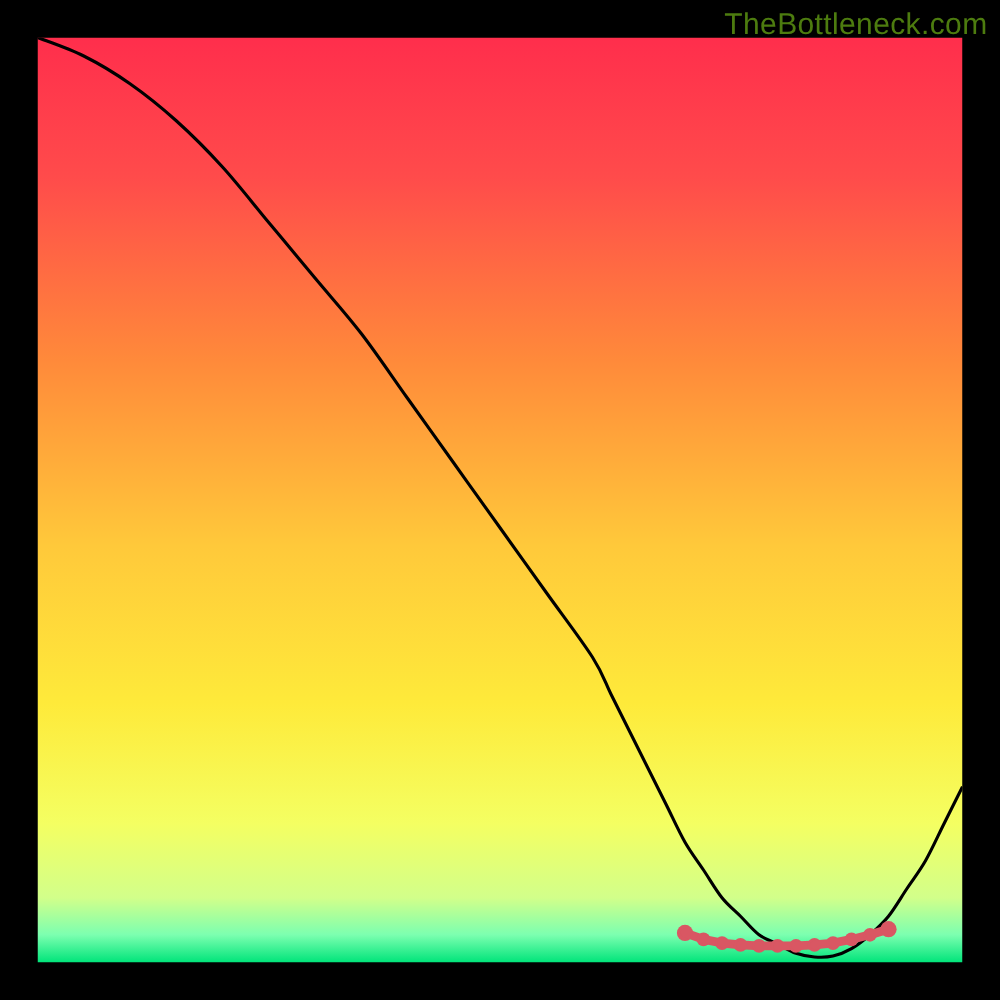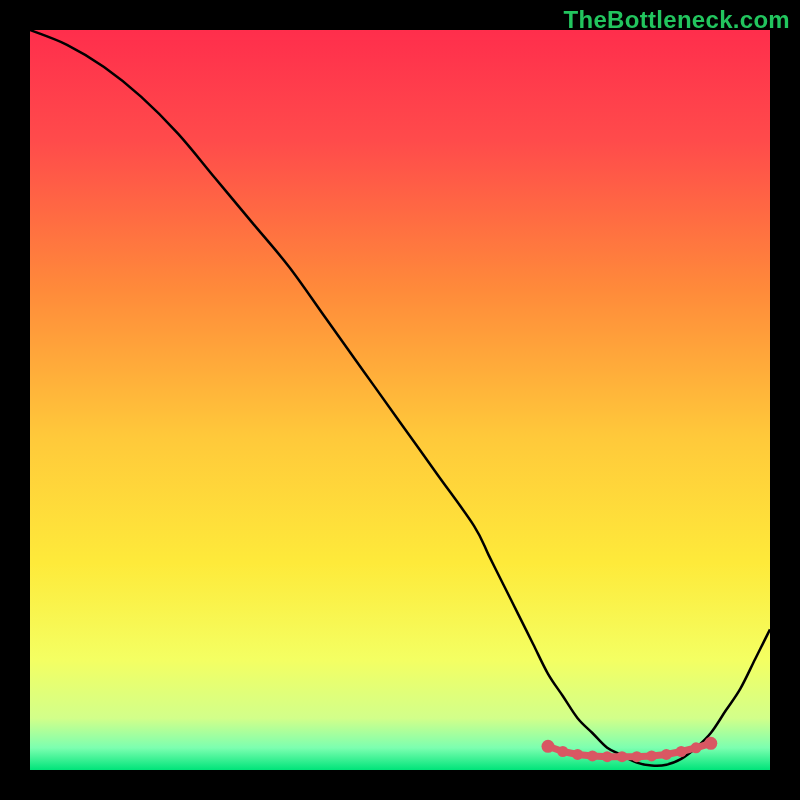--- a/index.html
+++ b/index.html
@@ -4,22 +4,22 @@
 <style>
   * { margin: 0; padding: 0; box-sizing: border-box; }
   html, body { width: 800px; height: 800px; background: #000; overflow: hidden; }
   .stage { position: relative; width: 800px; height: 800px; }
   .watermark {
     position: absolute;
     top: 6px;
     right: 10px;
     font-family: Arial, Helvetica, sans-serif;
     font-size: 24px;
-    font-weight: 700;
-    color: #22c55e;
+    font-weight: 400;
+    color: #4d7c0f;
     letter-spacing: 0.3px;
     z-index: 20;
     user-select: none;
     text-align: right;
   }
   .plot-wrap {
     position: absolute;
     left: 30px;
     top: 30px;
     width: 740px;

